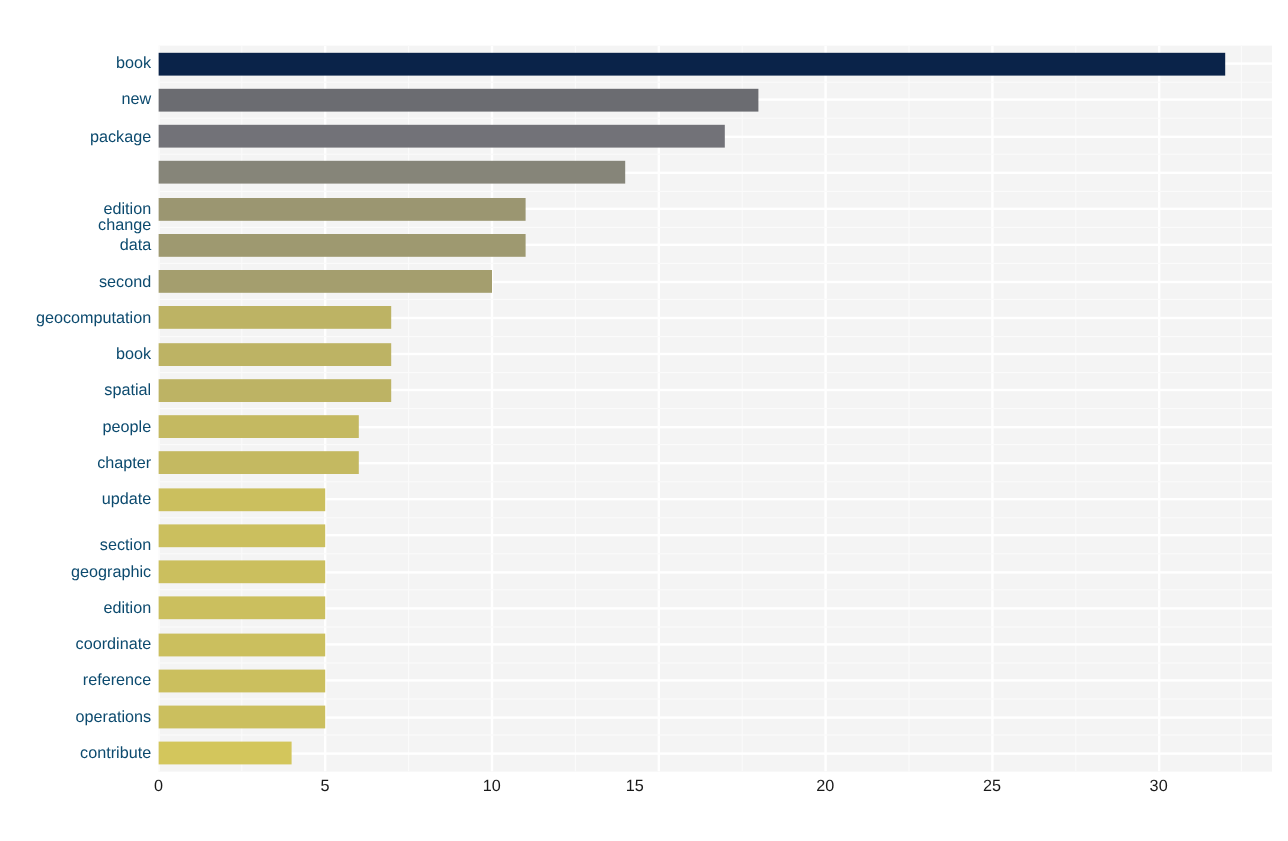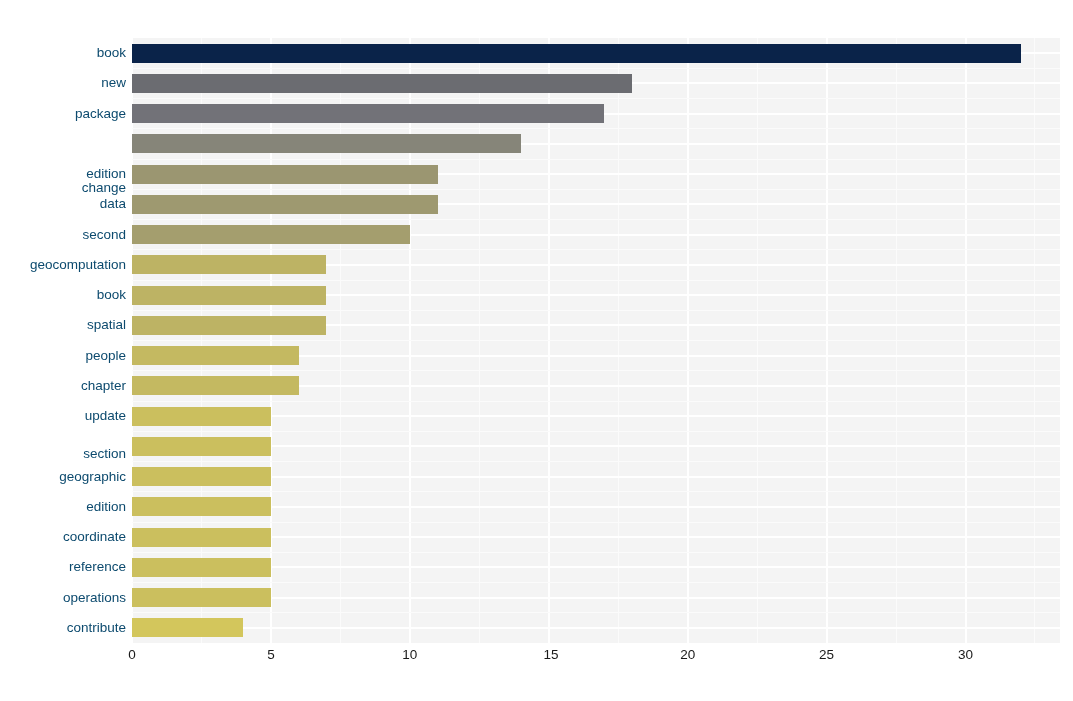--- a/index.html
+++ b/index.html
@@ -215,20 +215,20 @@
       <div class="y-tick-label" style="top: 492.125px;">coordinate</div>
       <div class="y-tick-label" style="top: 522.375px; padding-left: 31px;">reference</div>
       <div class="y-tick-label" style="top: 552.625px;">operations</div>
       <div class="y-tick-label" style="top: 582.875px;">contribute</div>
     </div>
 
   <div id="x-axis">
       <div class="x-tick-label" style="left: 0px;">0</div>
       <div class="x-tick-label" style="left: 138.922px;">5</div>
       <div class="x-tick-label" style="left: 277.844px;">10</div>
-      <div class="x-tick-label" style="left: 419px;">15</div>
+      <div class="x-tick-label" style="left: 397px;">15</div>
       <div class="x-tick-label" style="left: 555.689px;">20</div>
       <div class="x-tick-label" style="left: 694.611px;">25</div>
       <div class="x-tick-label" style="left: 833.533px;">30</div>
     </div>
 
 
 </div>
 
 </body></html>

